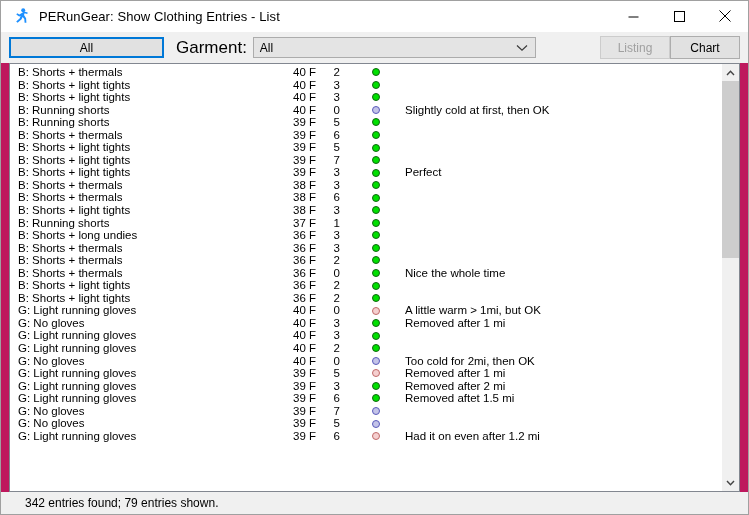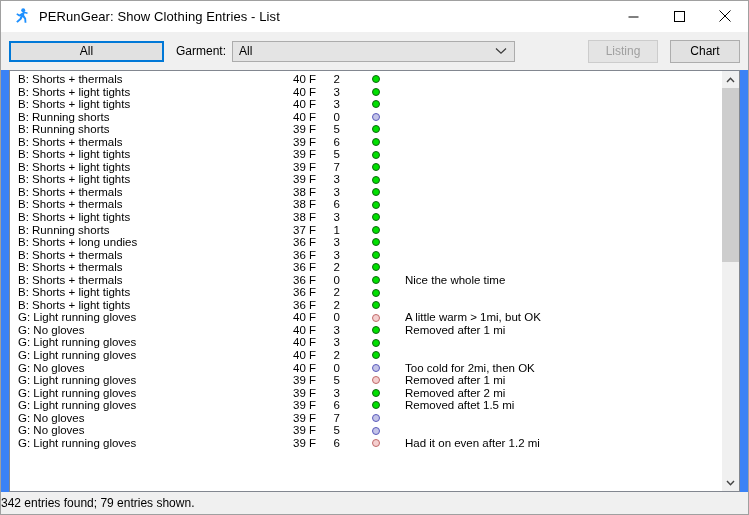--- a/index.html
+++ b/index.html
@@ -10,21 +10,21 @@
     width: 749px; height: 515px;
     font-family: "Liberation Sans", sans-serif;
     -webkit-font-smoothing: none;
     overflow: hidden;
   }
   .window {
     position: relative;
     width: 749px; height: 515px;
     box-sizing: border-box;
     border: 1px solid #a0a0a0;
-    background: #3b82f6;
+    background: #be185d;
     display: flex;
     flex-direction: column;
   }
 
   
   .titlebar {
     height: 30px;
     background: #ffffff;
     display: flex;
     align-items: center;
@@ -50,42 +50,42 @@
   }
   .win-btn {
     width: 46px; height: 30px;
     display: flex; align-items: center; justify-content: center;
     background: #ffffff;
   }
   .win-btn svg { display: block; }
 
   
   .toolbar {
-    height: 38px;
+    height: 31px;
     flex: 0 0 auto;
     background: #f0f0f0;
     display: flex;
     align-items: center;
     padding: 0 8px;
     box-sizing: border-box;
   }
   .btn-all {
     width: 155px; height: 21px;
     box-sizing: border-box;
     background: #e1e1e1;
     border: 1px solid #0078d7;
     outline: 1px solid #0078d7;
     outline-offset: -2px;
     font-size: 12px;
     color: #000;
     display: flex; align-items: center; justify-content: center;
     font-family: "Liberation Sans", sans-serif;
   }
   .garment-label {
-    font-size: 12px;
+    font-size: 17px;
     color: #000;
     margin-left: 12px;
     margin-right: 6px;
     white-space: nowrap;
   }
   .combo {
     width: 283px; height: 21px;
     box-sizing: border-box;
     background: #e4e4e4;
     border: 1px solid #acacac;
@@ -100,21 +100,20 @@
   }
   .combo-arrow {
     position: absolute;
     right: 7px; top: 50%;
     transform: translateY(-50%);
     display: flex;
   }
   .tb-right {
     margin-left: auto;
     display: flex;
-    gap: 12px;
   }
   .tb-btn {
     width: 70px; height: 23px;
     box-sizing: border-box;
     background: #e1e1e1;
     border: 1px solid #adadad;
     font-size: 12px;
     color: #000;
     display: flex; align-items: center; justify-content: center;
   }
@@ -224,21 +223,21 @@
     height: 45%;
     background: #cdcdcd;
   }
 
   
   .statusbar {
     height: 22px;
     flex: 0 0 auto;
     display: flex;
     align-items: center;
-    padding-left: 0;
+    padding-left: 24px;
     font-size: 12px;
     color: #000;
     background: #f0f0f0;
   }
   
   .footer {
     height: 40px;
     flex: 0 0 auto;
     background: #f0f0f0;
     border-top: 1px solid #dcdcdc;
@@ -336,20 +335,21 @@
             </div>
             <div class="c-note"></div>
           </div>
           <div class="row">
             <div class="c-garment">B: Running shorts</div>
             <div class="c-temp">40 F</div>
             <div class="c-num">0</div>
             <div class="c-dot">
               <span class="dot blue"></span>
             </div>
+            <div class="c-note">Slightly cold at first, then OK</div>
           </div>
           <div class="row">
             <div class="c-garment">B: Running shorts</div>
             <div class="c-temp">39 F</div>
             <div class="c-num">5</div>
             <div class="c-dot">
               <span class="dot green"></span>
             </div>
             <div class="c-note"></div>
           </div>
@@ -380,20 +380,21 @@
             </div>
             <div class="c-note"></div>
           </div>
           <div class="row">
             <div class="c-garment">B: Shorts + light tights</div>
             <div class="c-temp">39 F</div>
             <div class="c-num">3</div>
             <div class="c-dot">
               <span class="dot green"></span>
             </div>
+            <div class="c-note">Perfect</div>
           </div>
           <div class="row">
             <div class="c-garment">B: Shorts + thermals</div>
             <div class="c-temp">38 F</div>
             <div class="c-num">3</div>
             <div class="c-dot">
               <span class="dot green"></span>
             </div>
             <div class="c-note"></div>
           </div>

